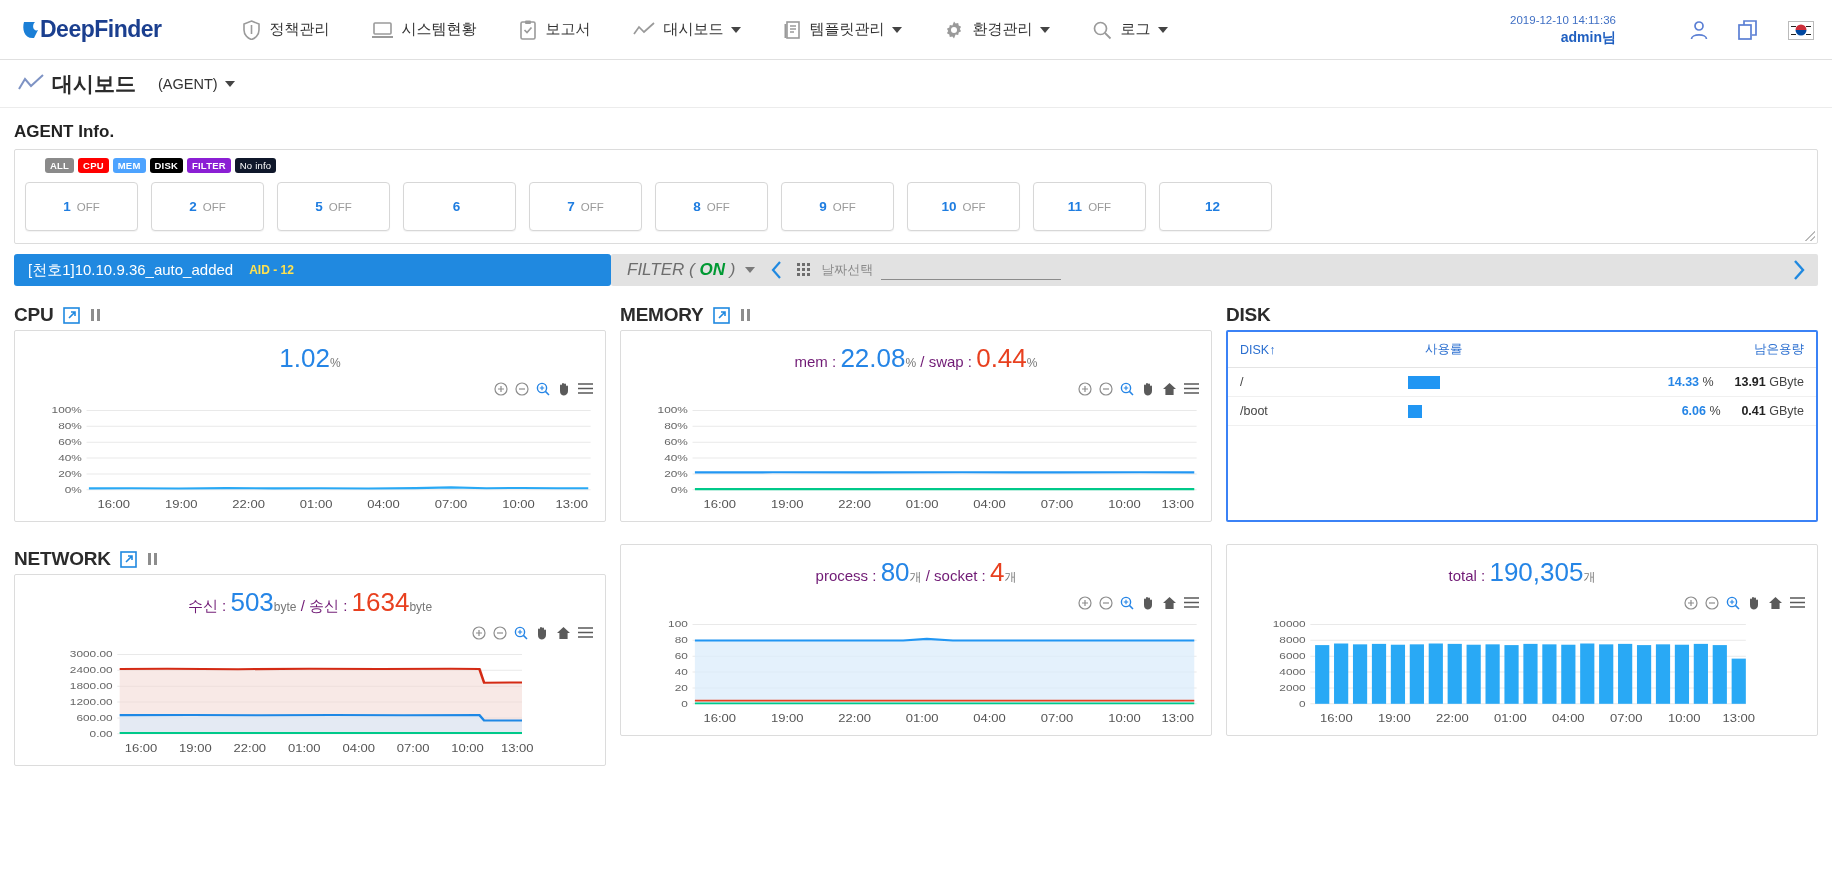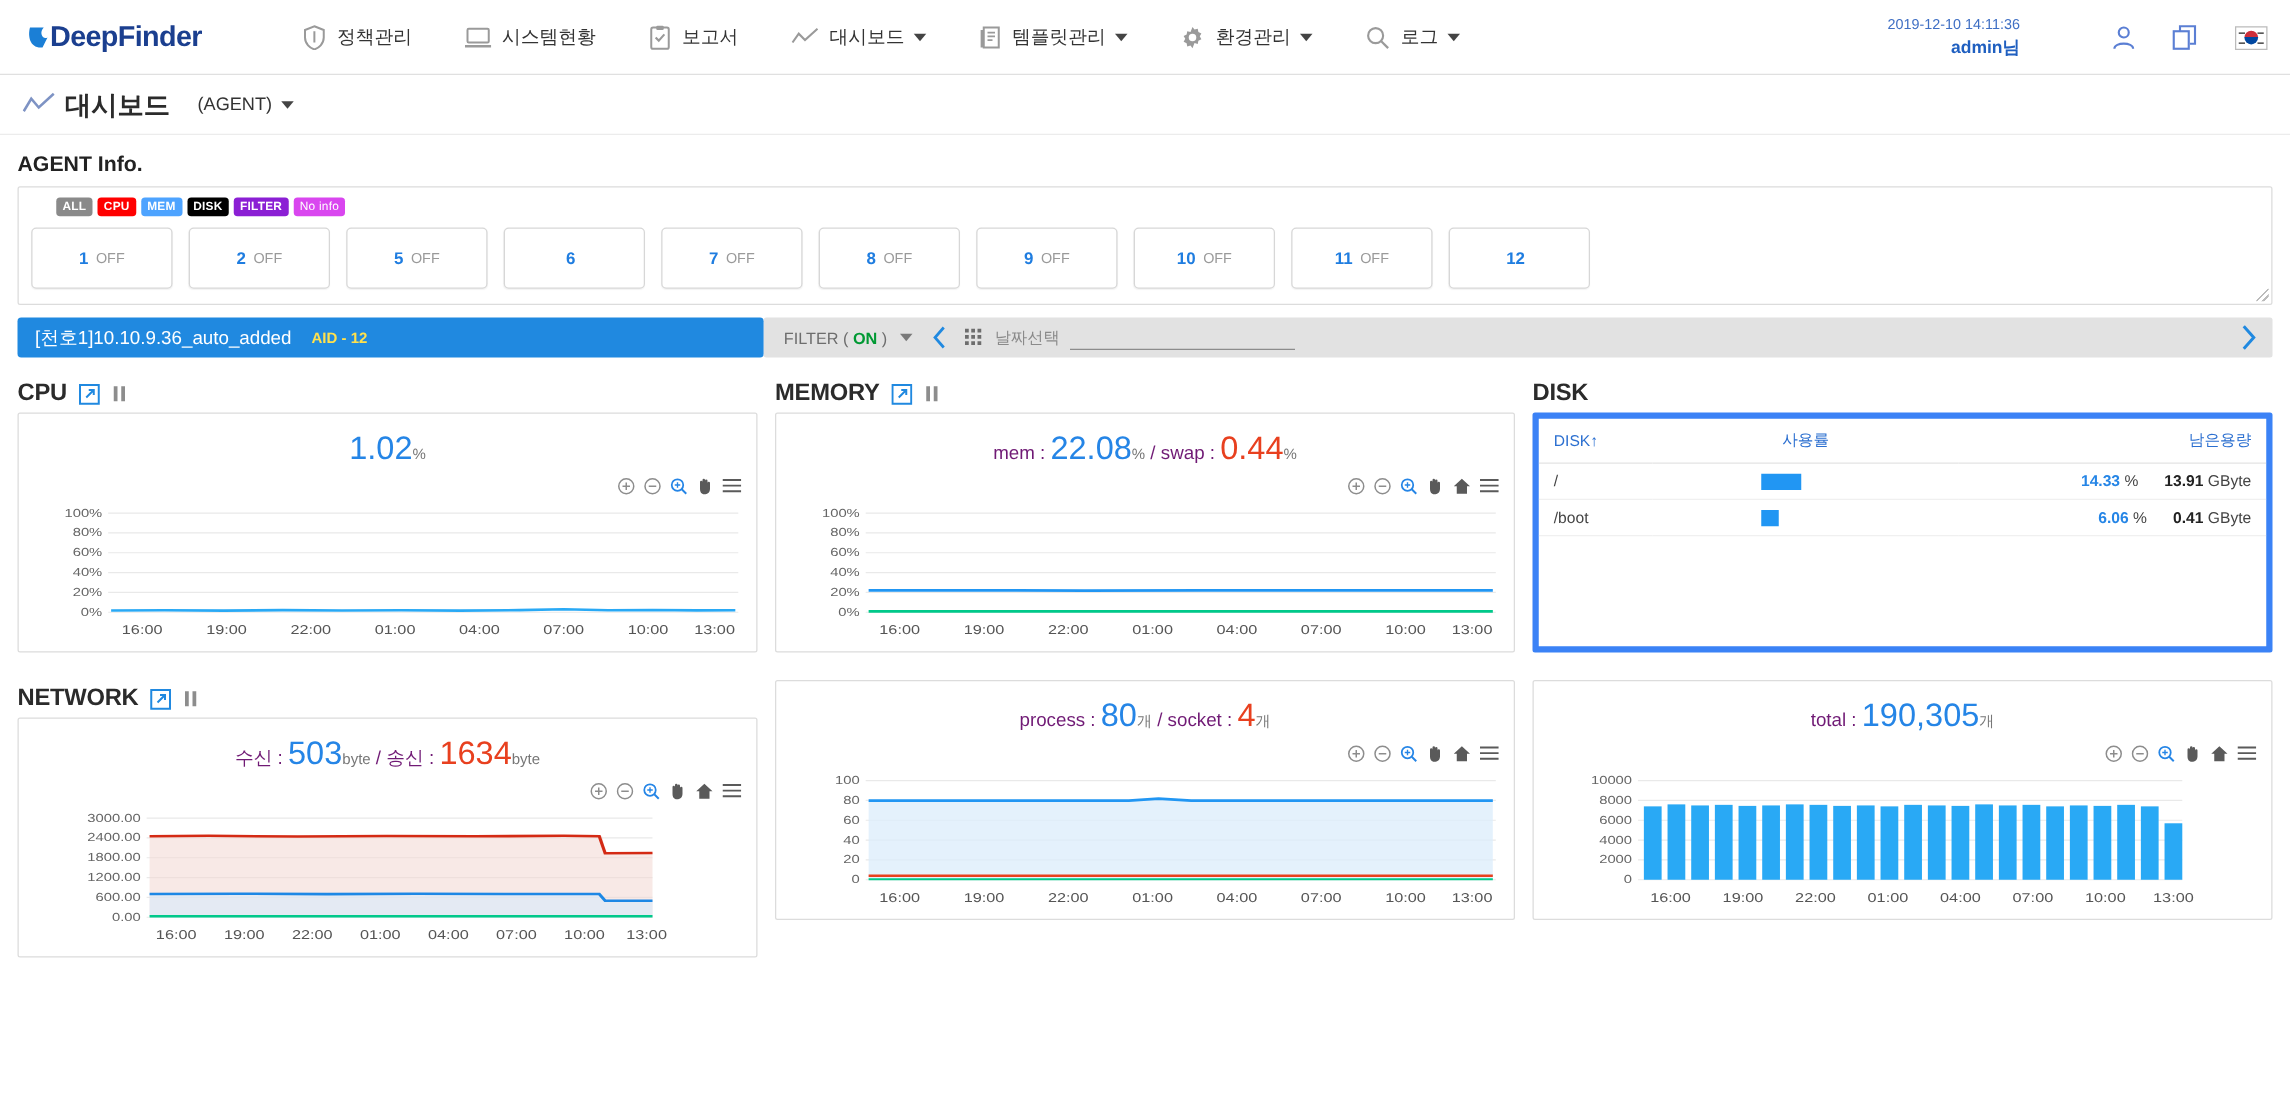--- a/index.html
+++ b/index.html
@@ -80,21 +80,21 @@
   .agentbox {
     margin: 0 14px; border: 1px solid #dcdcdc; border-radius: 2px;
     background: #fff; padding: 8px 10px 12px 10px; position: relative;
   }
   .badges { display: flex; gap: 4px; margin-bottom: 9px; padding-left: 20px; }
   .badge {
     font-size: 9.5px; font-weight: bold; color: #fff;
     padding: 2px 5px; border-radius: 3px; letter-spacing: .2px; cursor: pointer;
   }
   .b-all{background:#8a8a8a}.b-cpu{background:#ff0000}.b-mem{background:#4da3ff}
-  .b-disk{background:#000}.b-filter{background:#8b1fd4}.b-noinfo{background:#d946ef;font-weight:normal}
+  .b-disk{background:#000}.b-filter{background:#8b1fd4}.b-noinfo{background:#0f172a;font-weight:normal}
   .cards { display: flex; gap: 13px; }
   .card {
     width: 113px; height: 49px; border: 1px solid #d7d7d7; border-radius: 4px;
     background: #fff; display: flex; align-items: center; justify-content: center;
     cursor: pointer; box-shadow: 0 1px 1px rgba(0,0,0,.05);
   }
   .card .num { color: #1f7de0; font-weight: bold; font-size: 13.5px; }
   .card .st { color: #9a9a9a; font-size: 11.5px; margin-left: 6px; }
   .resize-grip { position:absolute; right:2px; bottom:2px; width:10px; height:10px;
     background: linear-gradient(135deg, transparent 45%, #bbb 45%, #bbb 55%, transparent 55%),
@@ -106,21 +106,21 @@
   .sel-agent {
     flex: 0 0 597px; background: #2089e0; color: #fff; border-radius: 3px;
     display: flex; align-items: center; padding-left: 14px; cursor: pointer;
   }
   .sel-agent .nm { font-size: 15px; }
   .sel-agent .aid { color: #ffe14d; font-size: 12px; font-weight: bold; margin-left: 16px; }
   .filterbar {
     flex: 1; background: #e2e2e2; display: flex; align-items: center;
     padding: 0 10px 0 16px; border-radius: 2px;
   }
-  .fl-label { font-size: 13px; color: #6d6d6d; }
+  .fl-label { font-size: 17px; color: #6d6d6d; font-style: italic; }
   .fl-label .on { color: #009933; font-weight: bold; }
   .search-wrap { display: flex; align-items: center; margin-left: 260px; flex: 1; max-width: 520px; }
   .search-wrap .sicon { color: #777; margin-right: 6px; display:flex; }
   .search-lbl { font-size: 12.5px; color: #8a8a8a; white-space: nowrap; margin-right: 6px; }
   .search-line { flex: 1; border: none; border-bottom: 1px solid #8c8c8c; background: transparent;
     font-family: inherit; font-size: 13px; height: 20px; outline: none; }
   .mini-caret { margin: 0 14px 0 10px; width: 0; height: 0;
     border-left: 5px solid transparent; border-right: 5px solid transparent; border-top: 6px solid #7a7a7a; cursor:pointer;}
   .arrow { color: #2089e0; cursor: pointer; display:flex; align-items:center; }
   .cal-icon { margin: 0 8px 0 12px; display:flex; }
@@ -153,21 +153,21 @@
   .chart-tools .blue-t { color: #2585e6; }
   .chart-tools .dark-t { color: #5a5a5a; }
 
   .chartarea { position: absolute; left: 10px; right: 12px; bottom: 6px; top: 72px; }
   .chartsvg { width: 100%; height: 100%; display: block; }
   .tick { font-size: 10px; fill: #666; font-family: "Liberation Sans", sans-serif; }
   .xtick { font-size: 11px; fill: #555; font-family: "Liberation Sans", sans-serif; }
   .gridline { stroke: #e9e9e9; stroke-width: 1; }
 
   
-  .disk-body { border: 5px solid #3b82f6; background: #fff; border-radius: 2px; height: 192px; overflow: hidden; }
+  .disk-body { border: 2px solid #3b82f6; background: #fff; border-radius: 2px; height: 192px; overflow: hidden; }
   .disk-table { width: 100%; border-collapse: collapse; }
   .disk-table th {
     font-size: 12.5px; color: #2b6fd0; font-weight: normal; padding: 9px 12px;
     border-bottom: 1px solid #e4e4e4; cursor: pointer;
   }
   .disk-table th.l { text-align: left; } .disk-table th.c { text-align: center; } .disk-table th.r { text-align: right; }
   .disk-table td { font-size: 12.5px; padding: 7px 12px; border-bottom: 1px solid #f0f0f0; color: #444; }
   .disk-table td.l { text-align: left; } .disk-table td.c { text-align: center; } .disk-table td.r { text-align: right; }
   .pcell { font-weight: bold; color: #2585e6; }
   .cap { font-weight: bold; color: #222; }

